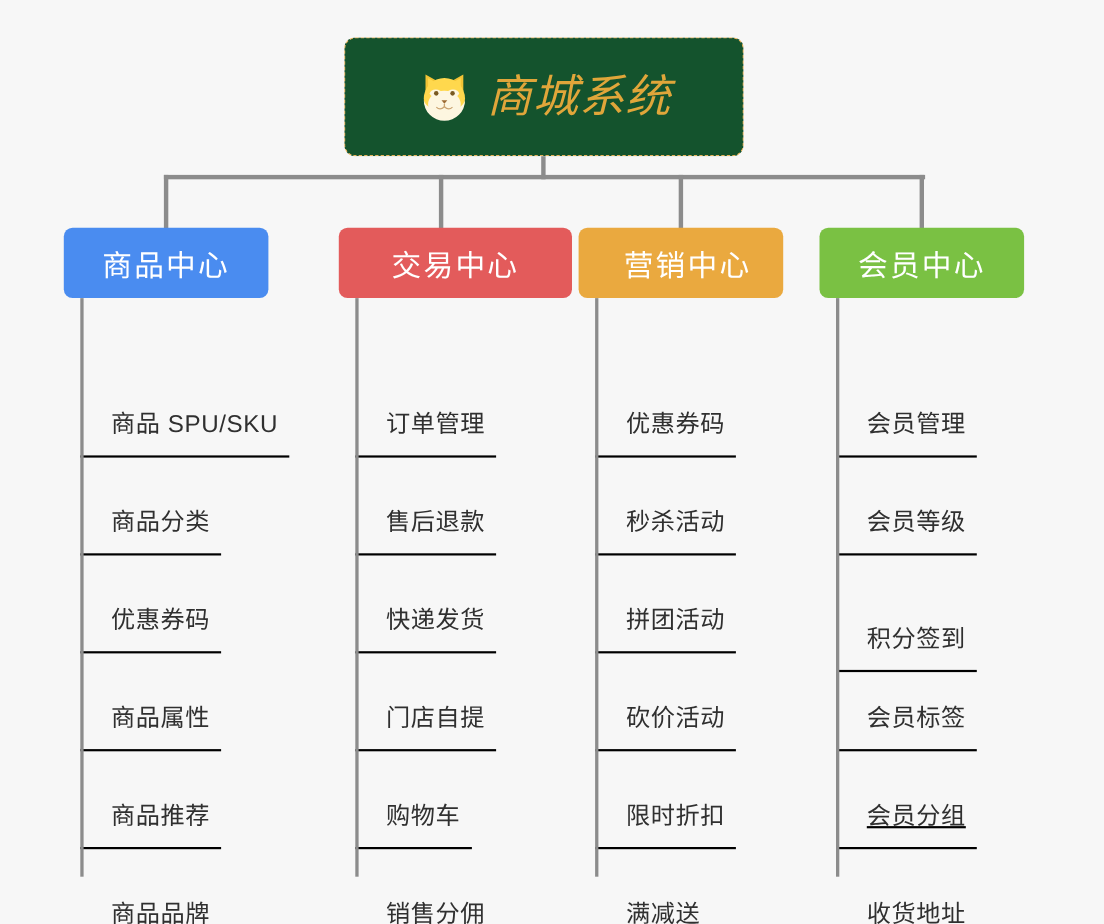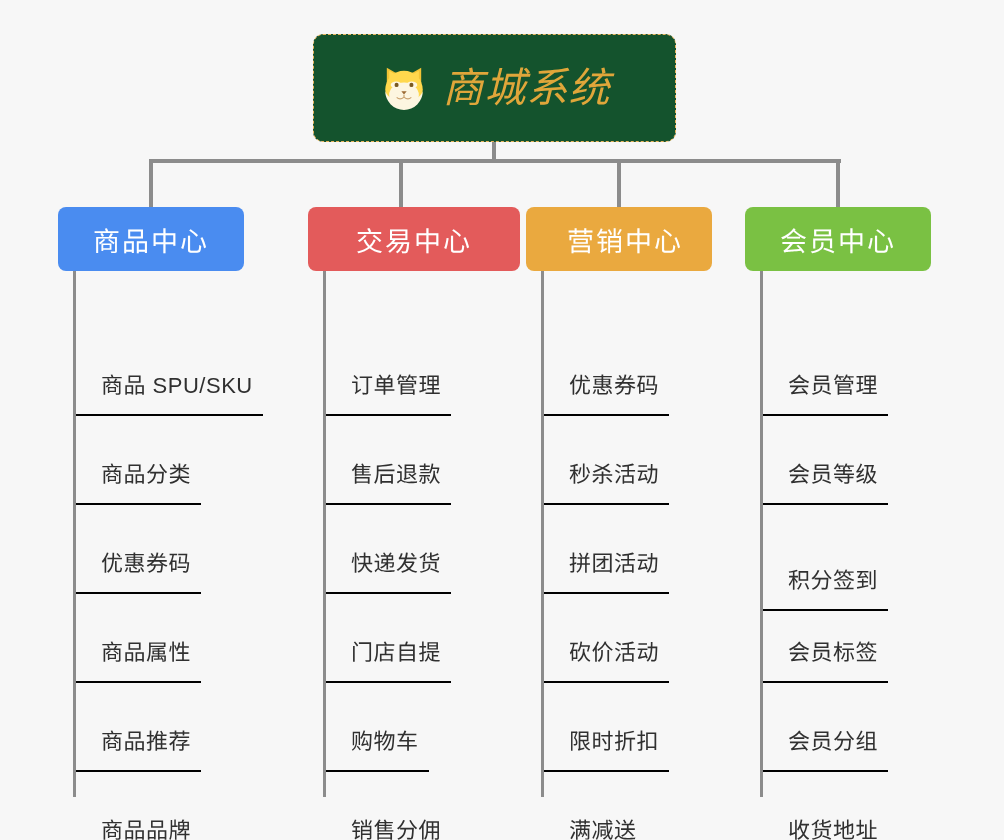--- a/index.html
+++ b/index.html
@@ -258,21 +258,21 @@
         </li>
         <li class="leaf-item" style="top: 192px;">
           <span class="leaf-label">会员等级</span>
         </li>
         <li class="leaf-item" style="top: 298px;">
           <span class="leaf-label">积分签到</span>
         </li>
         <li class="leaf-item" style="top: 370px;">
           <span class="leaf-label">会员标签</span>
         </li>
-        <li class="leaf-item" style="top: 459px;">
+        <li class="leaf-item" style="top: 459px; text-decoration: underline;">
           <span class="leaf-label">会员分组</span>
         </li>
         <li class="leaf-item" style="top: 548px;">
           <span class="leaf-label">收货地址</span>
         </li>
       </ul>
       <div class="cat-spine" style="height: 526px;"></div>
     </div>
   </div>
 

